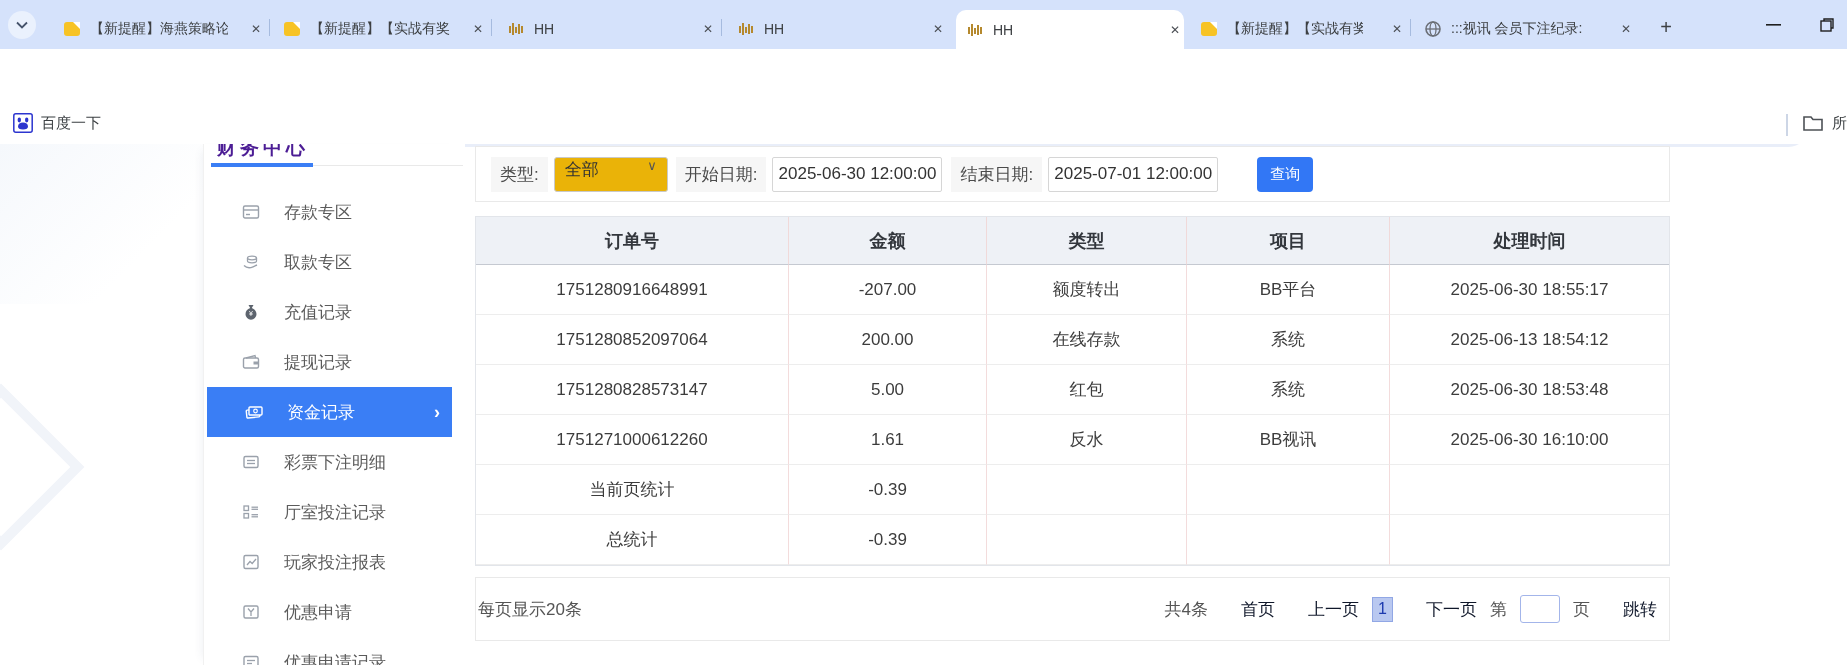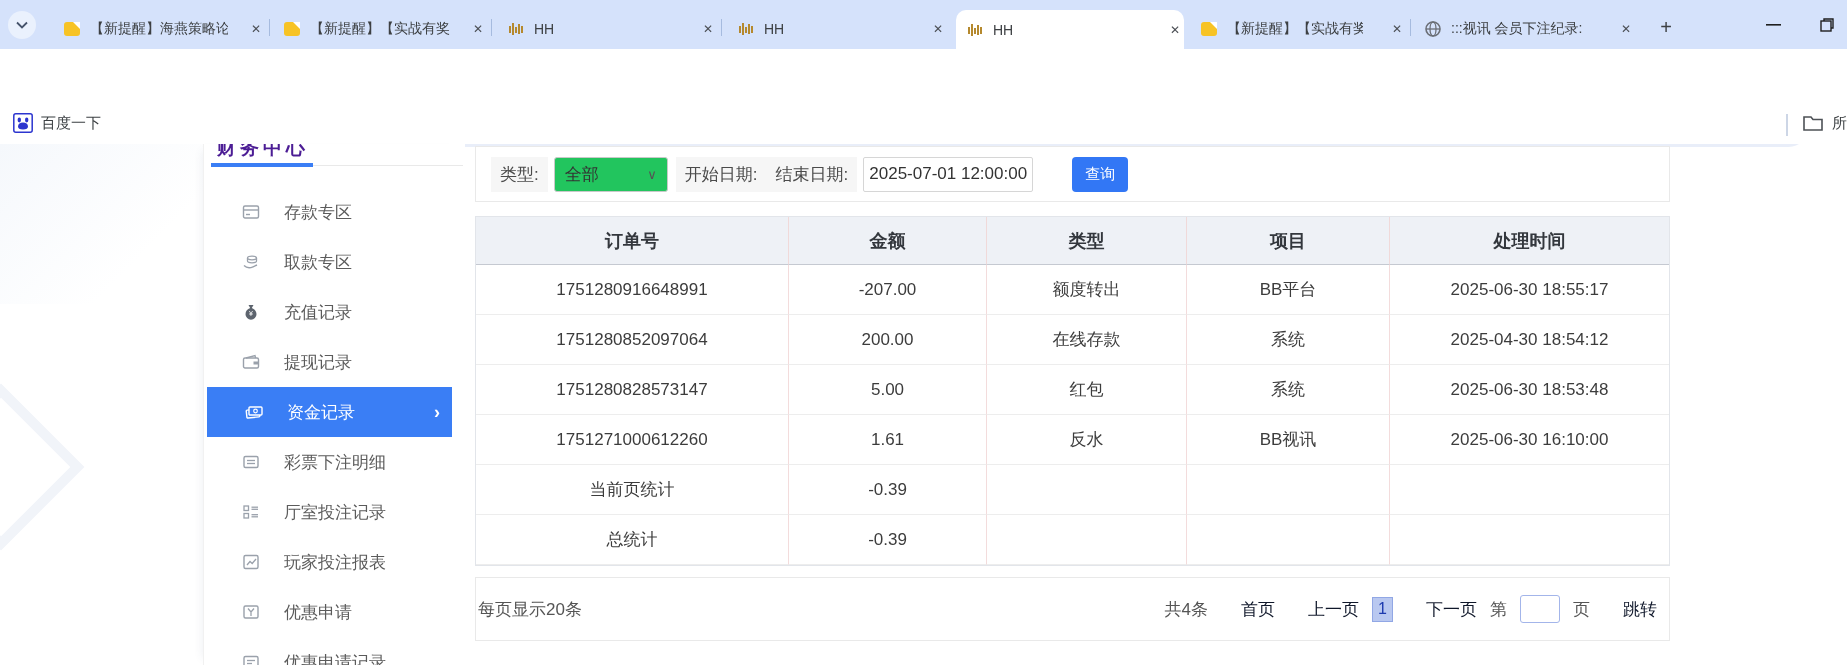--- a/index.html
+++ b/index.html
@@ -54,22 +54,22 @@
   .sb-item { position:relative; height:50px; display:flex; align-items:center; }
   .sb-icon { position:absolute; left:38px; width:18px; height:18px; }
   .sb-label { position:absolute; left:80px; font-size:17px; color:#5b5b5b; white-space:nowrap; }
   .sb-item.active { margin-left:3px; width:245px; background:#3a7ef5; }
   .sb-item.active .sb-label { color:#fff; }
   .sb-chevron { position:absolute; right:12px; color:#fff; font-size:18px; font-weight:bold; line-height:1; }
   
   .filter-card { position:absolute; left:475px; top:146px; width:1195px; height:56px; background:#fff;
     border:1px solid #e9e9e9; display:flex; align-items:center; padding-left:15px; }
   .chip { height:35px; line-height:35px; padding:0 9px; background:#f6f6f6; color:#4b4b4b; font-size:17px; }
-  .fselect { width:114px; height:35px; border:1px solid #c9c9c9; border-radius:3px; background:#22c55e;
-    display:flex; align-items:center; padding:0 10px; font-size:17px; color:#333; margin:0 8px 0 6px; }
+  .fselect { width:114px; height:35px; border:1px solid #c9c9c9; border-radius:3px; background:#eab308;
+    display:flex; align-items:flex-start; padding:0 10px; font-size:17px; color:#333; margin:0 8px 0 6px; }
   .fselect .caret { margin-left:auto; font-size:13px; color:#555; }
   .finput { width:170px; height:35px; border:1px solid #d6d6d6; border-radius:2px; background:#fff;
     font-size:17px; color:#333; text-align:center; margin:0 9px 0 6px; font-family:inherit; }
   .btn-primary { margin-left:30px; width:56px; height:35px; background:#3277f5; color:#fff; border:none;
     border-radius:4px; font-size:15px; font-family:inherit; }
   
   .data-table { position:absolute; left:475px; top:216px; width:1195px; background:#fff;
     border:1px solid #e2e5ea; display:grid; grid-template-columns:313px 198px 200px 203px 279px; }
   .th { height:48px; background:#eef1f6; display:flex; align-items:center; justify-content:center;
     font-size:18px; font-weight:bold; color:#33373d; border-bottom:1px solid #c5c9d1; border-right:1px solid #f0d9d9; }
@@ -349,20 +349,21 @@
   </div>
 </div>
 
 <div class="filter-card">
   <span class="chip">类型:</span>
   <div class="fselect">
     <span>全部</span>
     <span class="caret">∨</span>
   </div>
   <span class="chip">开始日期:</span>
+  <input class="finput" readonly="" value="2025-06-30 12:00:00" style="">
   <span class="chip">结束日期:</span>
   <input class="finput" readonly="" value="2025-07-01 12:00:00" style="">
   <button class="btn-primary">查询</button>
 </div>
 
 <div class="data-table">
   <div class="th">订单号</div>
   <div class="th">金额</div>
   <div class="th">类型</div>
   <div class="th">项目</div>
@@ -371,21 +372,21 @@
   <div class="td">1751280916648991</div>
   <div class="td">-207.00</div>
   <div class="td">额度转出</div>
   <div class="td">BB平台</div>
   <div class="td">2025-06-30 18:55:17</div>
 
   <div class="td">1751280852097064</div>
   <div class="td">200.00</div>
   <div class="td">在线存款</div>
   <div class="td">系统</div>
-  <div class="td">2025-04-30 18:54:12</div>
+  <div class="td">2025-06-13 18:54:12</div>
 
   <div class="td">1751280828573147</div>
   <div class="td">5.00</div>
   <div class="td">红包</div>
   <div class="td">系统</div>
   <div class="td">2025-06-30 18:53:48</div>
 
   <div class="td">1751271000612260</div>
   <div class="td">1.61</div>
   <div class="td">反水</div>

